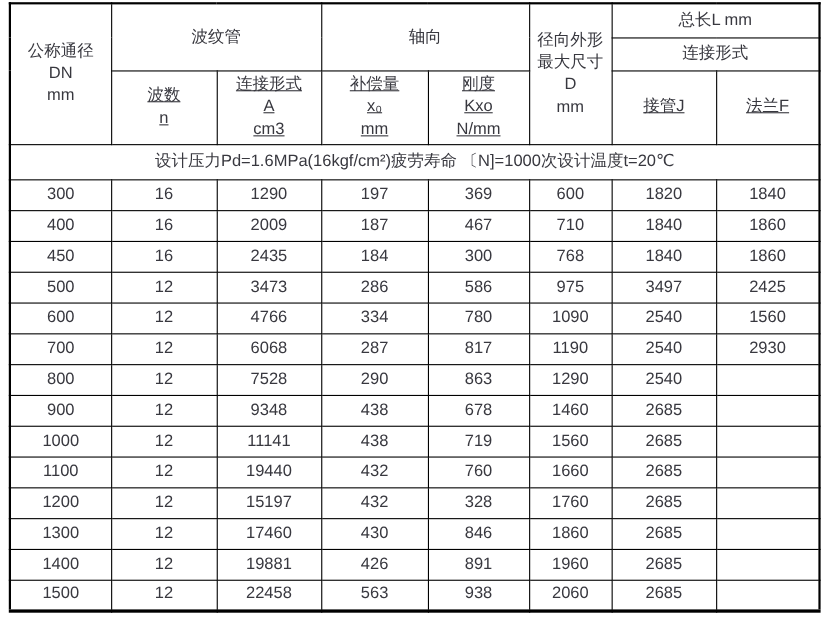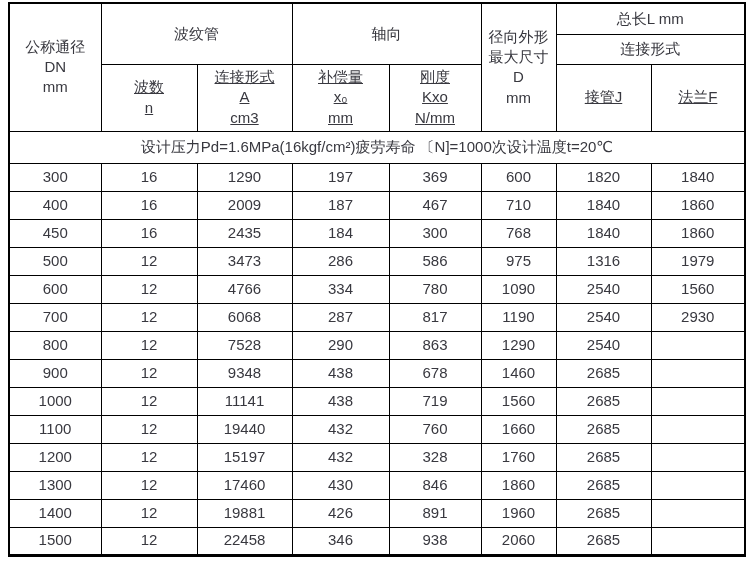--- a/index.html
+++ b/index.html
@@ -122,22 +122,22 @@
         <td>1840</td>
         <td>1860</td>
       </tr>
       <tr class="data-row">
         <td>500</td>
         <td>12</td>
         <td>3473</td>
         <td>286</td>
         <td>586</td>
         <td>975</td>
-        <td>1316</td>
-        <td>1979</td>
+        <td>3497</td>
+        <td>2425</td>
       </tr>
       <tr class="data-row">
         <td>600</td>
         <td>12</td>
         <td>4766</td>
         <td>334</td>
         <td>780</td>
         <td>1090</td>
         <td>2540</td>
         <td>1560</td>
@@ -219,20 +219,20 @@
         <td>426</td>
         <td>891</td>
         <td>1960</td>
         <td>2685</td>
         <td></td>
       </tr>
       <tr class="data-row">
         <td>1500</td>
         <td>12</td>
         <td>22458</td>
-        <td>346</td>
+        <td>563</td>
         <td>938</td>
         <td>2060</td>
         <td>2685</td>
         <td></td>
       </tr>
     </tbody>
 </table>
 
 </body></html>

